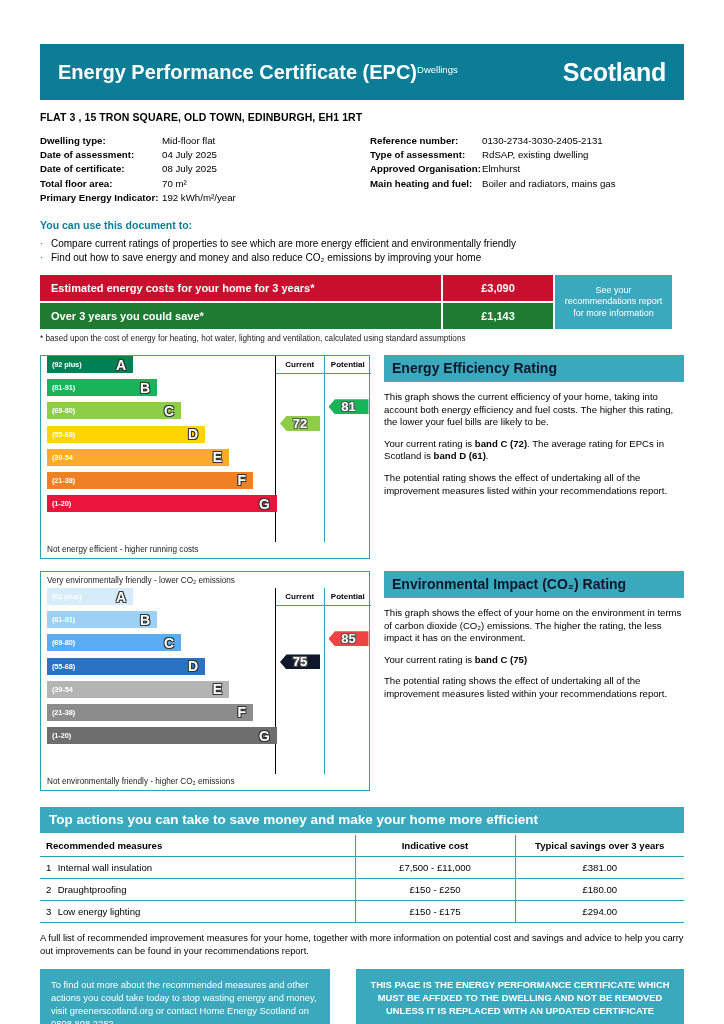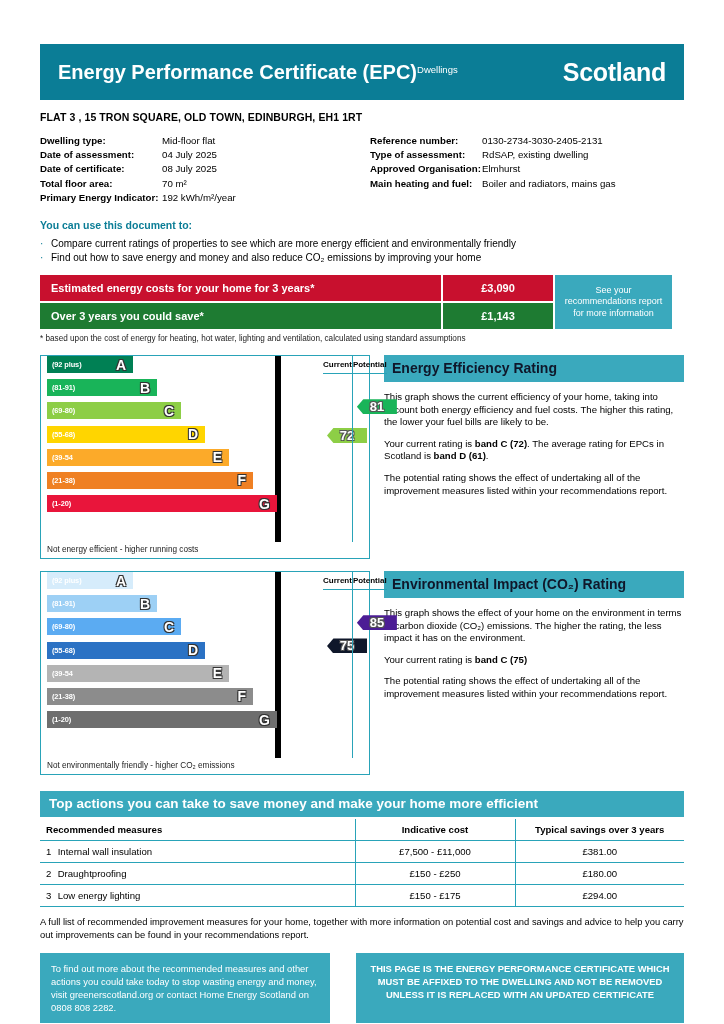--- a/index.html
+++ b/index.html
@@ -85,21 +85,21 @@
     position:relative; color:#fff;
   }
   .bar-range {
     font-size:7.4px; font-weight:bold; padding-left:5px; letter-spacing:-0.1px;
   }
   .bar-letter {
     position:absolute; right:7px; top:50%; transform:translateY(-50%);
     font-size:14px; font-weight:bold; color:#fff;
     text-shadow:-1px -1px 0 #333, 1px -1px 0 #333, -1px 1px 0 #333, 1px 1px 0 #333;
   }
-  .cols { display:flex; width:96px; border-left:6px solid #000000;padding-left:42px; }
+  .cols { display:flex; width:96px; border-left:1px solid #000000; }
   .col {
     width:48px; position:relative;
   }
   .col + .col { border-left:1px solid #29a3b8; }
   .col-head {
     font-size:8px; font-weight:bold; text-align:center;
     padding:4px 0 4px 0; border-bottom:1px solid #29a3b8;
   }
   .col-body { position:relative; height:168px; }
   .arrow {
@@ -269,21 +269,21 @@
               <div class="bar" style="width: 230px; background: rgb(233, 21, 59);">
                 <span class="bar-range">(1-20)</span>
                 <span class="bar-letter">G</span>
               </div>
             </div>
           </div>
         <div class="cols">
           <div class="col">
             <div class="col-head">Current</div>
             <div class="col-body" id="eer-cur">
-                <div class="arrow" style="background: rgb(141, 206, 70); top: 54px;">72</div>
+                <div class="arrow" style="background: rgb(141, 206, 70); top: 42px;">72</div>
               </div>
           </div>
           <div class="col">
             <div class="col-head">Potential</div>
             <div class="col-body" id="eer-pot">
                 <div class="arrow" style="background: rgb(25, 180, 89); top: 25.2px;">81</div>
               </div>
           </div>
         </div>
       </div>
@@ -294,20 +294,21 @@
       <div class="side-p">This graph shows the current efficiency of your home, taking into account both energy efficiency and fuel costs. The higher this rating, the lower your fuel bills are likely to be.</div>
       <div class="side-p">
         <span>Your current rating is </span><b>band C (72)</b><span>. The average rating for EPCs in Scotland is </span><b>band D (61)</b><span>.</span>
       </div>
       <div class="side-p">The potential rating shows the effect of undertaking all of the improvement measures listed within your recommendations report.</div>
     </div>
   </div>
 
   <div class="rating-block">
     <div class="chart-box">
+      <div class="chart-cap">Very environmentally friendly - lower CO₂ emissions</div>
       <div class="chart-body">
         <div class="bars" id="eir-bars">
             <div class="bar-row">
               <div class="bar" style="width: 86px; background: rgb(214, 236, 251);">
                 <span class="bar-range">(92 plus)</span>
                 <span class="bar-letter">A</span>
               </div>
             </div>
             <div class="bar-row">
               <div class="bar" style="width: 110px; background: rgb(157, 208, 245);">
@@ -349,21 +350,21 @@
         <div class="cols">
           <div class="col">
             <div class="col-head">Current</div>
             <div class="col-body" id="eir-cur">
                 <div class="arrow" style="background: #0f172a; top: 48.4px;">75</div>
               </div>
           </div>
           <div class="col">
             <div class="col-head">Potential</div>
             <div class="col-body" id="eir-pot">
-                <div class="arrow" style="background: #4c1d95; top: 25.2px;">85</div>
+                <div class="arrow" style="background: #ef4444; top: 25.2px;">85</div>
               </div>
           </div>
         </div>
       </div>
       <div class="chart-foot">Not environmentally friendly - higher CO₂ emissions</div>
     </div>
     <div class="side">
       <div class="side-head">Environmental Impact (CO₂) Rating</div>
       <div class="side-p">This graph shows the effect of your home on the environment in terms of carbon dioxide (CO₂) emissions. The higher the rating, the less impact it has on the environment.</div>
       <div class="side-p">

